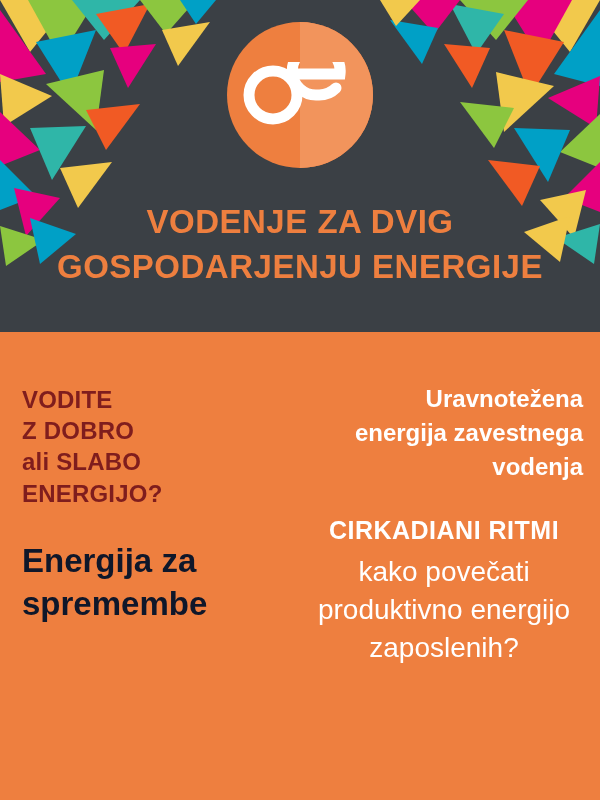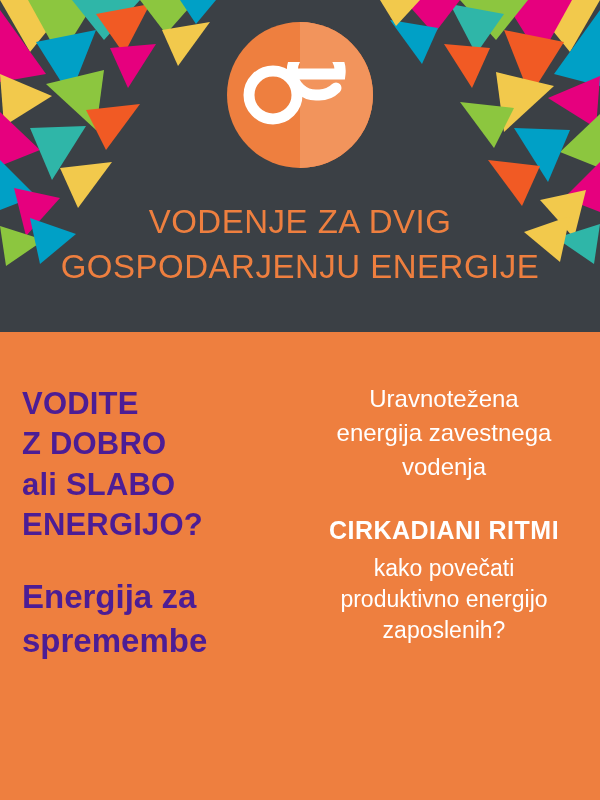--- a/index.html
+++ b/index.html
@@ -46,79 +46,80 @@
     display: flex; align-items: center; justify-content: center;
   }
   .logo-oe svg { display: block; }
 
   .header-title {
     position: absolute;
     left: 0; top: 200px;
     width: 600px;
     text-align: center;
     color: #ee7f3f;
-    font-weight: normal;
+    font-weight: bold;
     font-size: 33px;
     line-height: 1.35;
     letter-spacing: 0.5px;
   }
 
   
   .body {
     position: relative;
     width: 600px;
     height: 468px;
     background: #ee7f3f;
   }
 
   .left-col {
     position: absolute;
     left: 22px; top: 52px;
     width: 270px;
   }
   .headline-white {
-    color: #4c1d95;
-    font-weight: bold;
-    font-size: 31px;
+    color: #7f1d1d;
+    font-weight: bold;
+    font-size: 24px;
     line-height: 1.30;
     letter-spacing: 0.2px;
   }
   .headline-dark {
     margin-top: 30px;
-    color: #4c1d95;
+    color: #0f172a;
     font-weight: bold;
     font-size: 33px;
     line-height: 1.32;
   }
 
   .right-col {
     position: absolute;
     left: 305px; top: 50px;
     width: 278px;
     text-align: center;
   }
   .right-block-1 {
     color: #ffffff;
-    font-weight: normal;
+    font-weight: bold;
     font-size: 24px;
     line-height: 1.42;
+    text-align: right;
   }
   .right-block-2 {
     margin-top: 30px;
     color: #ffffff;
     font-weight: bold;
     font-size: 25px;
     letter-spacing: 0.5px;
     line-height: 1.3;
   }
   .right-block-3 {
     margin-top: 6px;
     color: #ffffff;
     font-weight: normal;
-    font-size: 23px;
+    font-size: 28px;
     line-height: 1.36;
   }
 
   
   .footer {
     position: absolute;
     left: 0; bottom: 0;
     width: 600px;
     padding: 0 22px 16px 22px;
   }

